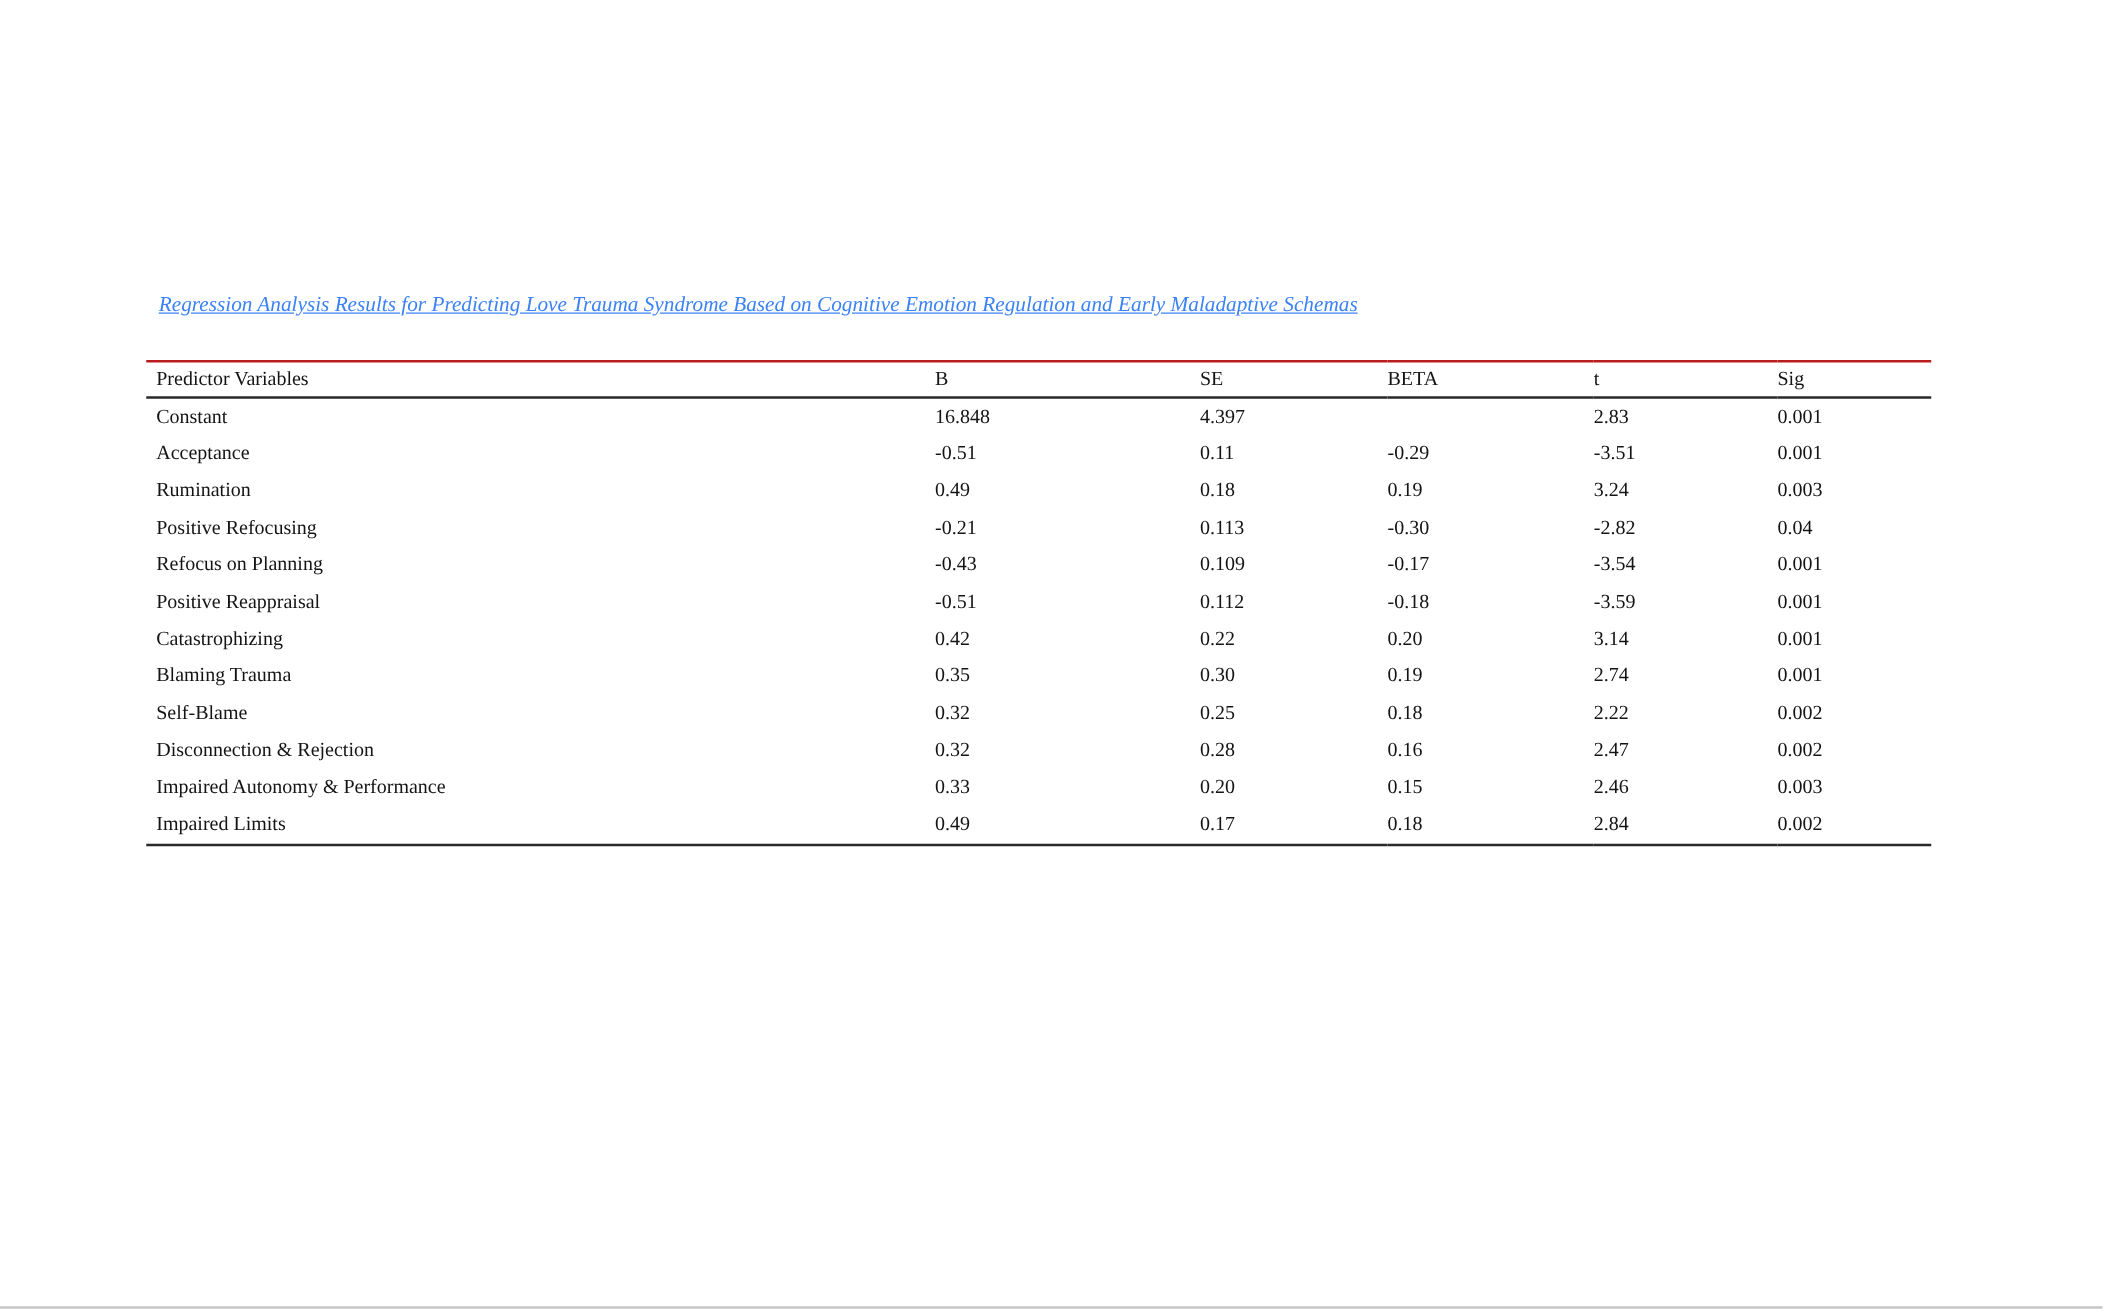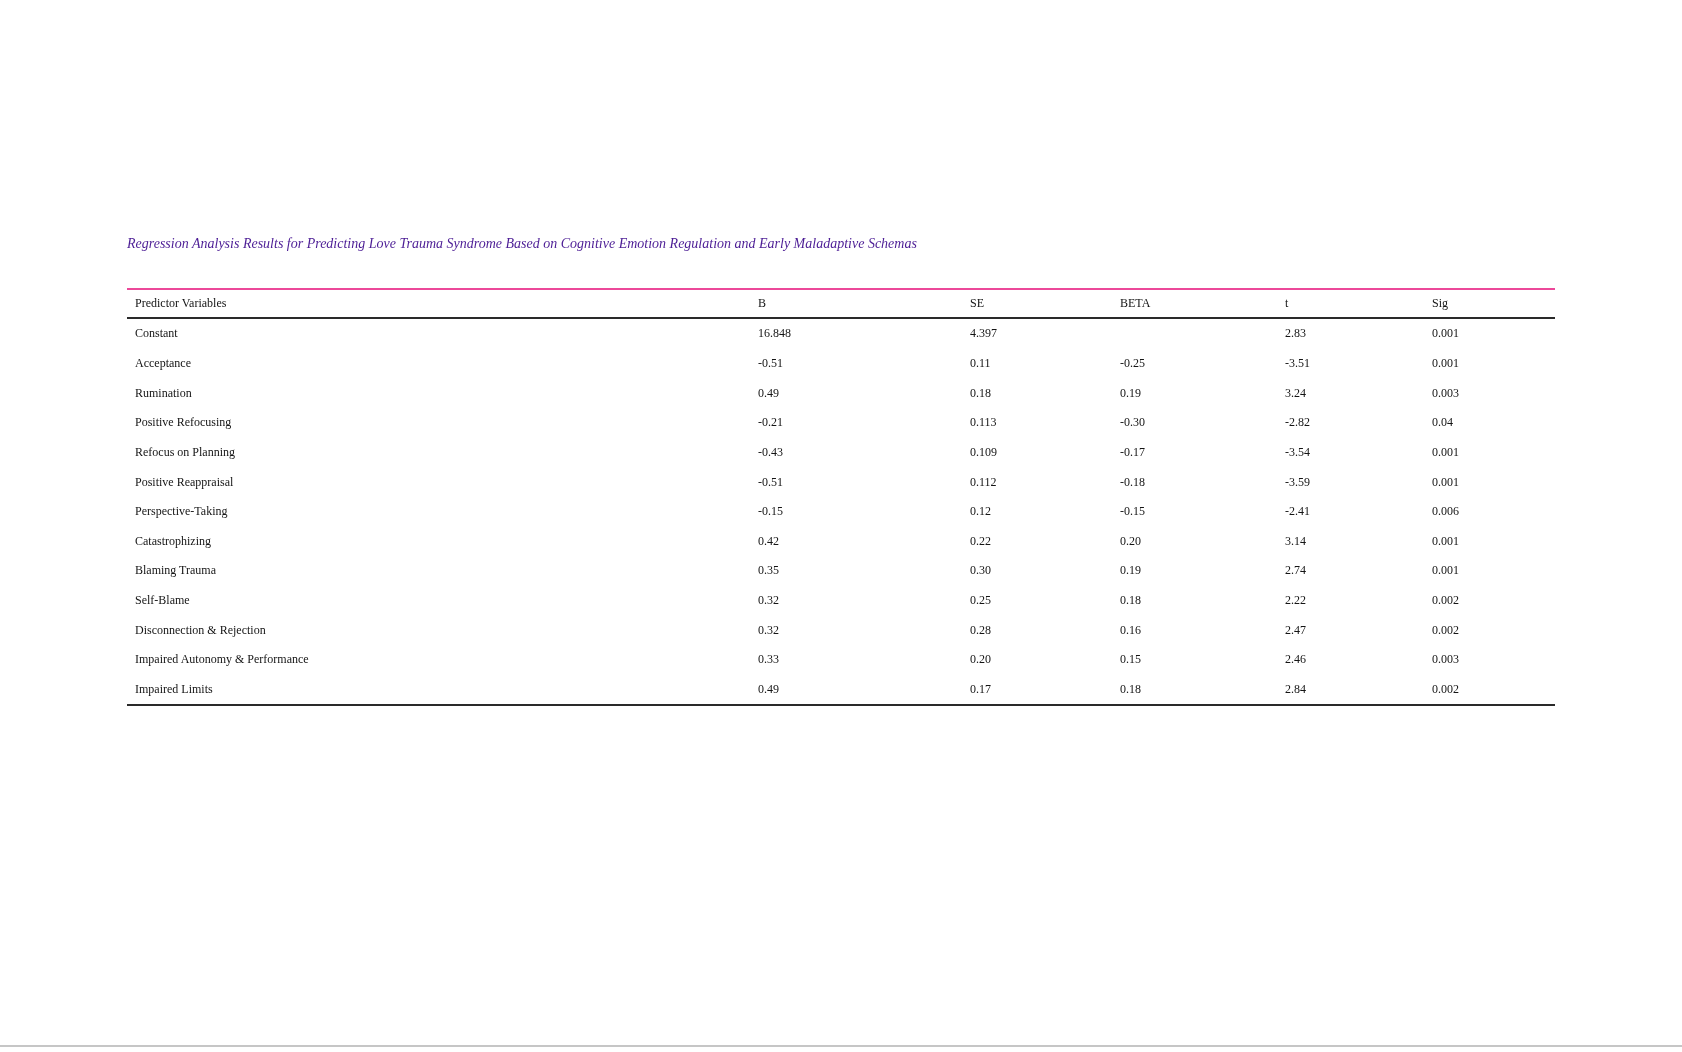--- a/index.html
+++ b/index.html
@@ -19,35 +19,36 @@
     position: absolute;
     inset: 0;
     background: #ffffff;
   }
   .table-title {
     position: absolute;
     left: 127px;
     top: 231px;
     width: 1430px;
     font-style: italic;
-    font-size: 14px;
+    font-size: 17px;
     line-height: 26px;
     white-space: nowrap;
-    color: #4c1d95;
+    color: #3b82f6;
+    text-decoration: underline;
   }
   table.regression {
     position: absolute;
-    left: 127px;
+    left: 117px;
     top: 288px;
     width: 1428px;
     border-collapse: collapse;
     table-layout: fixed;
-    font-size: 12px;
+    font-size: 16px;
     color: #141414;
-    border-top: 2px solid #ec4899;
+    border-top: 2px solid #b91c1c;
     border-bottom: 2px solid #2a2a2a;
   }
   table.regression col.c1 { width: 631px; }
   table.regression col.c2 { width: 212px; }
   table.regression col.c3 { width: 150px; }
   table.regression col.c4 { width: 165px; }
   table.regression col.c5 { width: 147px; }
   table.regression col.c6 { width: 123px; }
   table.regression th {
     font-weight: normal;
@@ -109,21 +110,21 @@
           <td>16.848</td>
           <td>4.397</td>
           <td></td>
           <td>2.83</td>
           <td>0.001</td>
         </tr>
         <tr>
           <td class="first">Acceptance</td>
           <td>-0.51</td>
           <td>0.11</td>
-          <td>-0.25</td>
+          <td>-0.29</td>
           <td>-3.51</td>
           <td>0.001</td>
         </tr>
         <tr>
           <td class="first">Rumination</td>
           <td>0.49</td>
           <td>0.18</td>
           <td>0.19</td>
           <td>3.24</td>
           <td>0.003</td>
@@ -146,28 +147,20 @@
         </tr>
         <tr>
           <td class="first">Positive Reappraisal</td>
           <td>-0.51</td>
           <td>0.112</td>
           <td>-0.18</td>
           <td>-3.59</td>
           <td>0.001</td>
         </tr>
         <tr>
-          <td class="first">Perspective-Taking</td>
-          <td>-0.15</td>
-          <td>0.12</td>
-          <td>-0.15</td>
-          <td>-2.41</td>
-          <td>0.006</td>
-        </tr>
-        <tr>
           <td class="first">Catastrophizing</td>
           <td>0.42</td>
           <td>0.22</td>
           <td>0.20</td>
           <td>3.14</td>
           <td>0.001</td>
         </tr>
         <tr>
           <td class="first">Blaming Trauma</td>
           <td>0.35</td>

